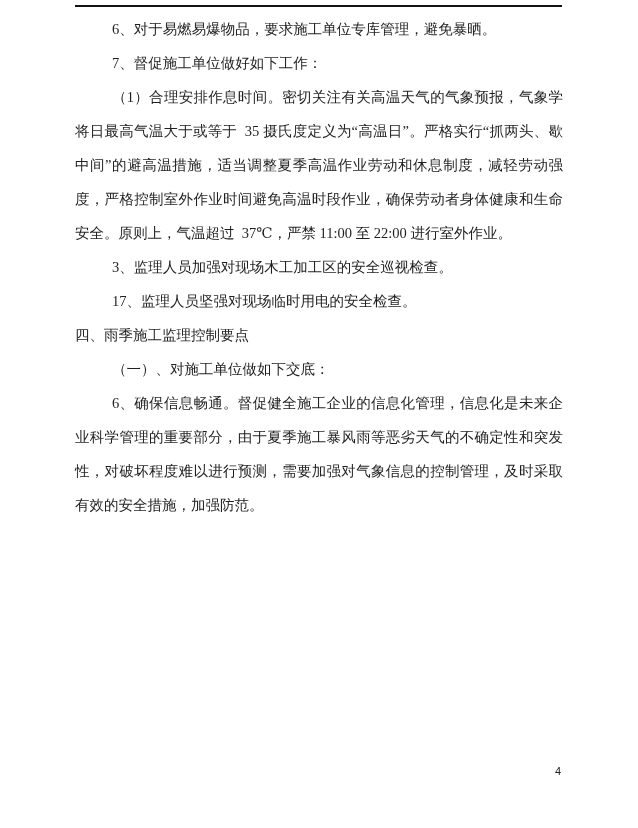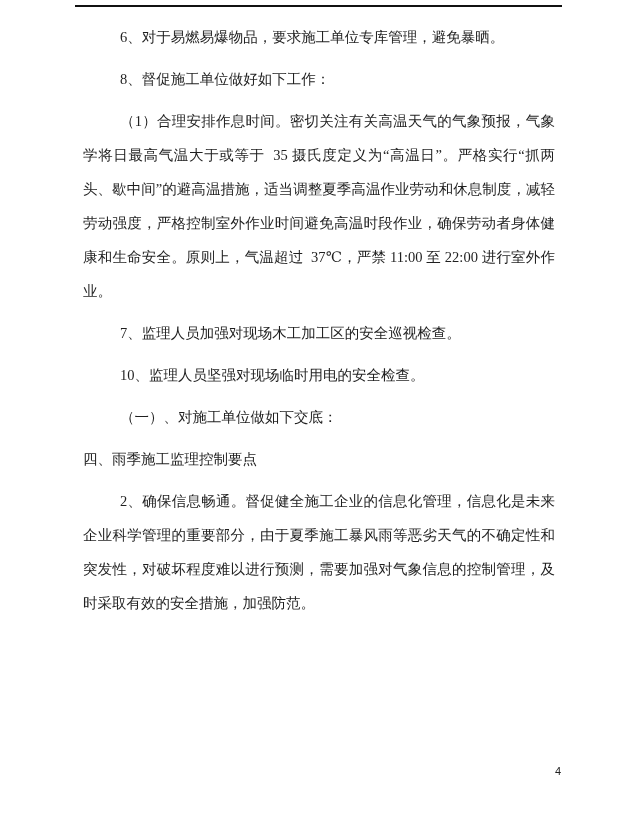--- a/index.html
+++ b/index.html
@@ -27,21 +27,21 @@
     position: absolute;
     left: 75px;
     top: 12px;
     width: 488px;
     font-size: 14.5px;
     line-height: 34px;
     color: #1f1f1f;
     text-align: justify;
   }
   .para {
-    margin: 8px;
+    margin: 0;
     padding: 0;
     white-space: pre-wrap;
   }
   .para.indent {
     text-indent: 2.55em;
   }
   .page-number {
     position: absolute;
     left: 548px;
     top: 763px;
@@ -53,22 +53,22 @@
     font-family: "Liberation Sans", "DejaVu Sans", sans-serif;
   }
 </style>
 </head>
 <body>
 
 <div class="page">
   <div class="header-rule"></div>
   <div class="doc-body">
       <p class="para indent">6、对于易燃易爆物品，要求施工单位专库管理，避免暴晒。</p>
-      <p class="para indent">8、督促施工单位做好如下工作：</p>
+      <p class="para indent">7、督促施工单位做好如下工作：</p>
       <p class="para indent">（1）合理安排作息时间。密切关注有关高温天气的气象预报，气象学将日最高气温大于或等于  35 摄氏度定义为“高温日”。严格实行“抓两头、歇中间”的避高温措施，适当调整夏季高温作业劳动和休息制度，减轻劳动强度，严格控制室外作业时间避免高温时段作业，确保劳动者身体健康和生命安全。原则上，气温超过  37℃，严禁 11:00 至 22:00 进行室外作业。</p>
-      <p class="para indent">7、监理人员加强对现场木工加工区的安全巡视检查。</p>
-      <p class="para indent">10、监理人员坚强对现场临时用电的安全检查。</p>
+      <p class="para indent">3、监理人员加强对现场木工加工区的安全巡视检查。</p>
+      <p class="para indent">17、监理人员坚强对现场临时用电的安全检查。</p>
+      <p class="para">四、雨季施工监理控制要点</p>
       <p class="para indent">（一）、对施工单位做如下交底：</p>
-      <p class="para">四、雨季施工监理控制要点</p>
-      <p class="para indent">2、确保信息畅通。督促健全施工企业的信息化管理，信息化是未来企业科学管理的重要部分，由于夏季施工暴风雨等恶劣天气的不确定性和突发性，对破坏程度难以进行预测，需要加强对气象信息的控制管理，及时采取有效的安全措施，加强防范。</p>
+      <p class="para indent">6、确保信息畅通。督促健全施工企业的信息化管理，信息化是未来企业科学管理的重要部分，由于夏季施工暴风雨等恶劣天气的不确定性和突发性，对破坏程度难以进行预测，需要加强对气象信息的控制管理，及时采取有效的安全措施，加强防范。</p>
     </div>
   <div class="page-number">4</div>
 </div>
 
 </body></html>

